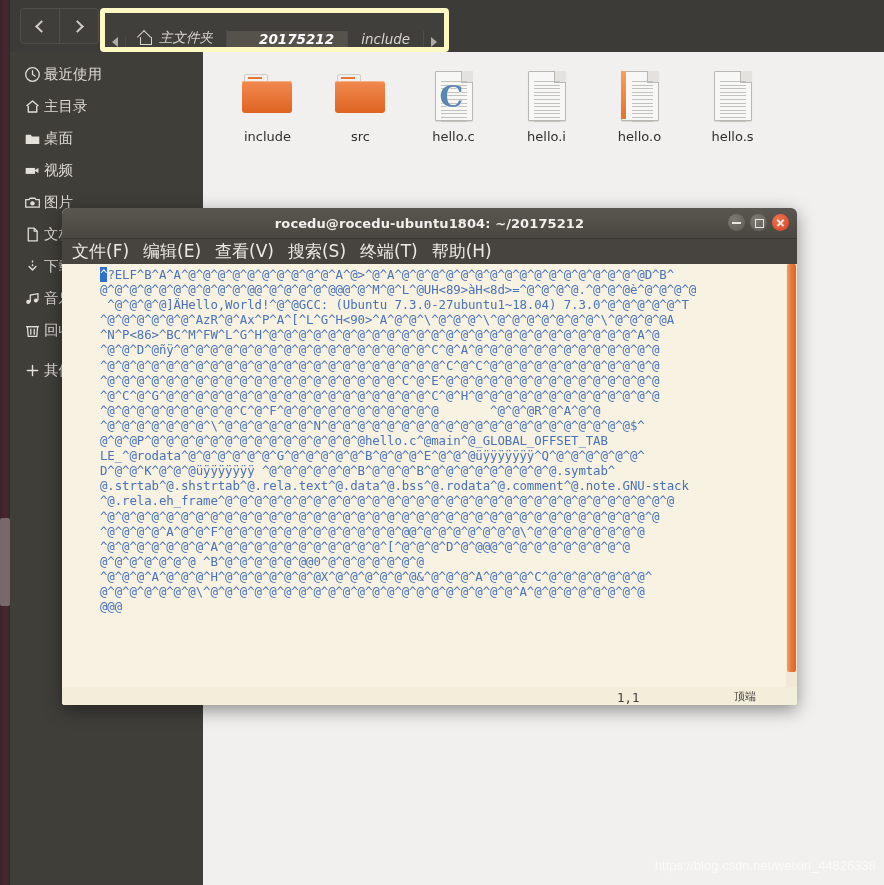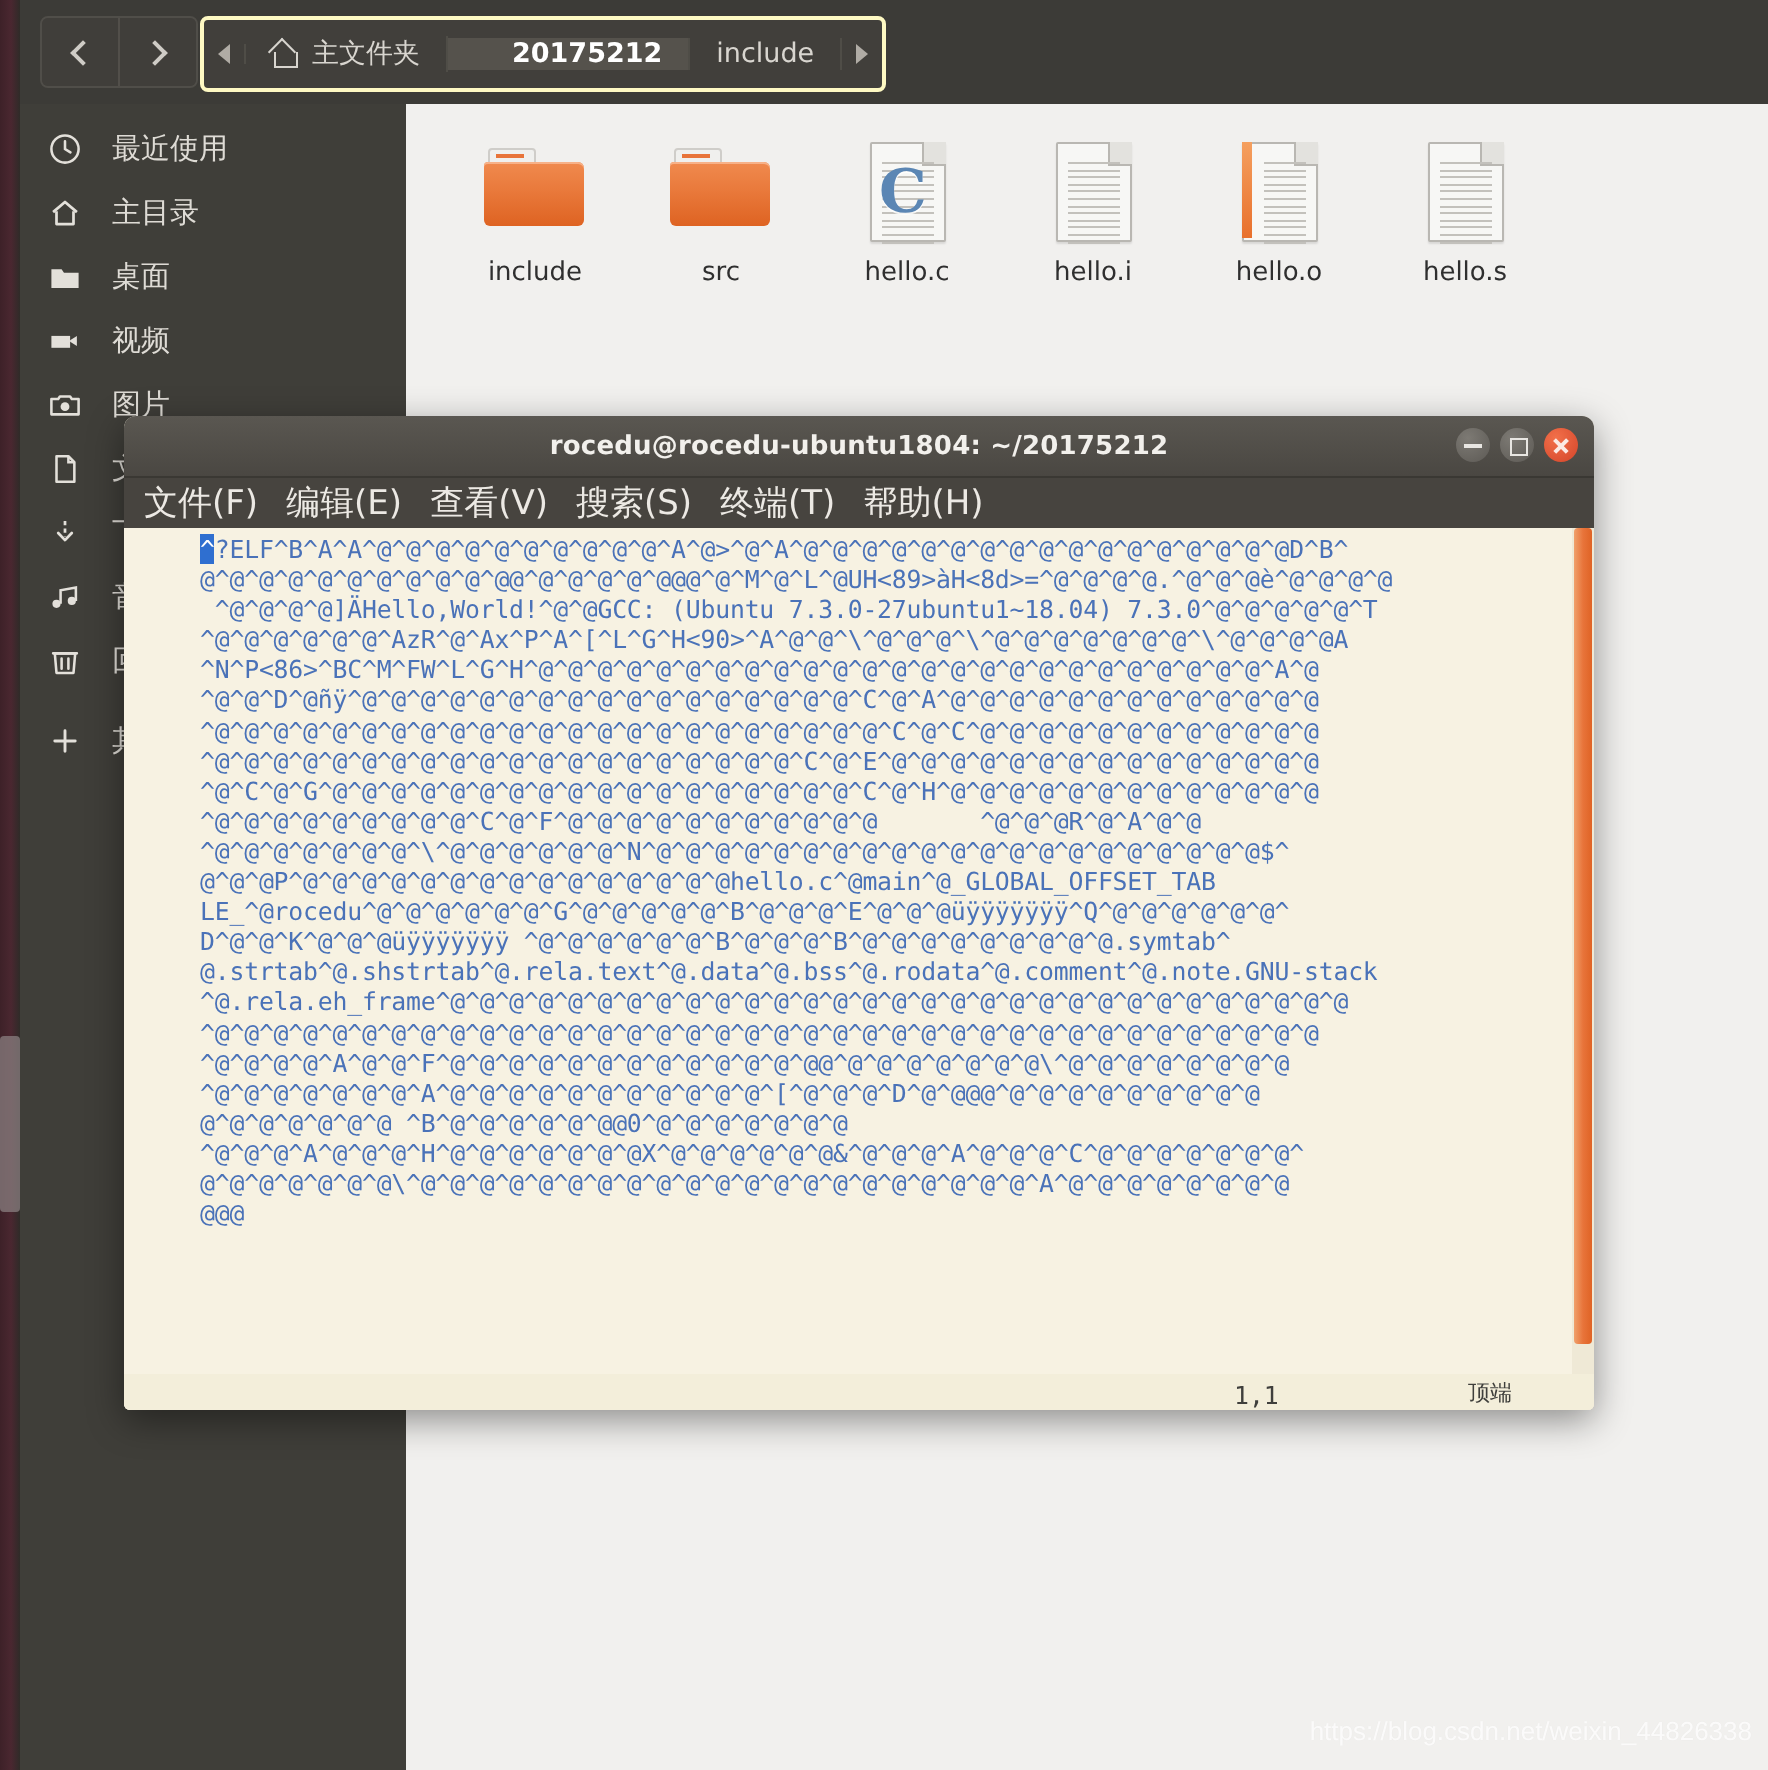--- a/index.html
+++ b/index.html
@@ -52,23 +52,24 @@
     color: #d5d2cc; font-size: 16px;
     background: #403e3a;
   }
   .navbtn + .navbtn { border-left: 1px solid #524f4a; }
   .chev { display:block; width:7px; height:7px; border-top:2px solid #cfccc6; border-right:2px solid #cfccc6; }
   .chev.left { transform: rotate(-135deg); margin-left:3px; }
   .chev.right { transform: rotate(45deg); margin-right:3px; }
 
   .breadcrumb {
     position: absolute; left: 90px; top: 8px;
-    height: 34px; display: flex; align-items: center;
-    border: 2px solid #fef9c3; border-radius: 4px; overflow: hidden;
+    height: 34px; display: flex; align-items: flex-end;
+    border: 5px solid #fef9c3; border-radius: 4px; overflow: hidden;
     background: #413f3b;
+    font-style: italic;
   }
   .crumb {
     display: flex; align-items: center; gap: 6px;
     padding: 0 13px;
     font-size: 13.5px; color: #d8d5cf;
     background: #413f3b;
     border-right: 1px solid #4f4d47;
     white-space: nowrap;
   }
   .crumb:last-child { border-right: none; }
@@ -94,21 +95,21 @@
   }
 
   
   .fm-sidebar {
     position: absolute; left: 0; top: 52px;
     width: 193px; height: 833px;
     background: #3f3e39;
   }
   .side-item {
     display: flex; align-items: center;
-    height: 32px; padding-left: 12px; gap: 14px;
+    height: 32px; padding-left: 12px; gap: 2px;
     color: #dedbd5; font-size: 14.5px;
   }
   .side-icon {
     width: 20px; height: 20px;
     display: flex; align-items: center; justify-content: center;
     color: #e3e0da; flex: none;
   }
   .side-icon svg { display:block; }
   .side-label { white-space: nowrap; }
 
@@ -547,21 +548,21 @@
           <div class="term-line"> ^@^@^@^@]ÄHello,World!^@^@GCC: (Ubuntu 7.3.0-27ubuntu1~18.04) 7.3.0^@^@^@^@^@^T</div>
           <div class="term-line">^@^@^@^@^@^@^AzR^@^Ax^P^A^[^L^G^H&lt;90&gt;^A^@^@^\^@^@^@^\^@^@^@^@^@^@^@^\^@^@^@^@A</div>
           <div class="term-line">^N^P&lt;86&gt;^BC^M^FW^L^G^H^@^@^@^@^@^@^@^@^@^@^@^@^@^@^@^@^@^@^@^@^@^@^@^@^@^A^@</div>
           <div class="term-line">^@^@^D^@ñÿ^@^@^@^@^@^@^@^@^@^@^@^@^@^@^@^@^@^C^@^A^@^@^@^@^@^@^@^@^@^@^@^@^@</div>
           <div class="term-line">^@^@^@^@^@^@^@^@^@^@^@^@^@^@^@^@^@^@^@^@^@^@^@^C^@^C^@^@^@^@^@^@^@^@^@^@^@^@</div>
           <div class="term-line">^@^@^@^@^@^@^@^@^@^@^@^@^@^@^@^@^@^@^@^@^C^@^E^@^@^@^@^@^@^@^@^@^@^@^@^@^@^@</div>
           <div class="term-line">^@^C^@^G^@^@^@^@^@^@^@^@^@^@^@^@^@^@^@^@^@^@^C^@^H^@^@^@^@^@^@^@^@^@^@^@^@^@</div>
           <div class="term-line">^@^@^@^@^@^@^@^@^@^C^@^F^@^@^@^@^@^@^@^@^@^@^@       ^@^@^@R^@^A^@^@</div>
           <div class="term-line">^@^@^@^@^@^@^@^\^@^@^@^@^@^@^N^@^@^@^@^@^@^@^@^@^@^@^@^@^@^@^@^@^@^@^@^@$^</div>
           <div class="term-line">@^@^@P^@^@^@^@^@^@^@^@^@^@^@^@^@^@^@hello.c^@main^@_GLOBAL_OFFSET_TAB</div>
-          <div class="term-line">LE_^@rocedu^@^@^@^@^@^@^G^@^@^@^@^@^B^@^@^@^E^@^@^@üÿÿÿÿÿÿÿ^Q^@^@^@^@^@^@^</div>
+          <div class="term-line">LE_^@rodata^@^@^@^@^@^@^G^@^@^@^@^@^B^@^@^@^E^@^@^@üÿÿÿÿÿÿÿ^Q^@^@^@^@^@^@^</div>
           <div class="term-line">D^@^@^K^@^@^@üÿÿÿÿÿÿÿ ^@^@^@^@^@^@^B^@^@^@^B^@^@^@^@^@^@^@^@^@.symtab^</div>
           <div class="term-line">@.strtab^@.shstrtab^@.rela.text^@.data^@.bss^@.rodata^@.comment^@.note.GNU-stack</div>
           <div class="term-line">^@.rela.eh_frame^@^@^@^@^@^@^@^@^@^@^@^@^@^@^@^@^@^@^@^@^@^@^@^@^@^@^@^@^@^@^@</div>
           <div class="term-line">^@^@^@^@^@^@^@^@^@^@^@^@^@^@^@^@^@^@^@^@^@^@^@^@^@^@^@^@^@^@^@^@^@^@^@^@^@^@</div>
           <div class="term-line">^@^@^@^@^A^@^@^F^@^@^@^@^@^@^@^@^@^@^@^@^@@^@^@^@^@^@^@^@\^@^@^@^@^@^@^@^@</div>
           <div class="term-line">^@^@^@^@^@^@^@^A^@^@^@^@^@^@^@^@^@^@^@^[^@^@^@^D^@^@@@^@^@^@^@^@^@^@^@^@</div>
           <div class="term-line">@^@^@^@^@^@^@ ^B^@^@^@^@^@^@@0^@^@^@^@^@^@^@</div>
           <div class="term-line">^@^@^@^A^@^@^@^H^@^@^@^@^@^@^@X^@^@^@^@^@^@&amp;^@^@^@^A^@^@^@^C^@^@^@^@^@^@^@^</div>
           <div class="term-line">@^@^@^@^@^@^@\^@^@^@^@^@^@^@^@^@^@^@^@^@^@^@^@^@^@^@^@^@^A^@^@^@^@^@^@^@^@</div>
           <div class="term-line">@@@</div>

